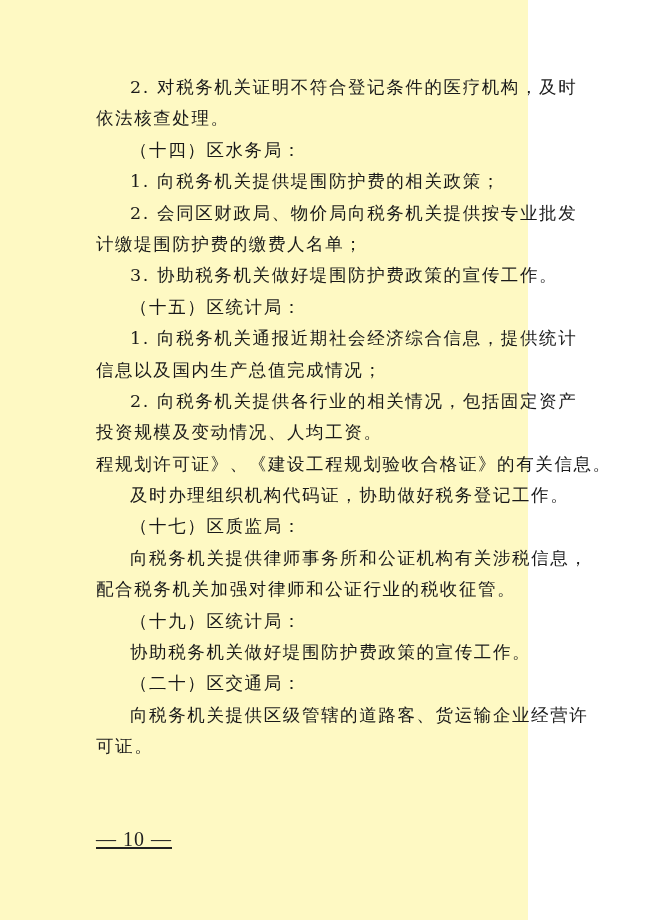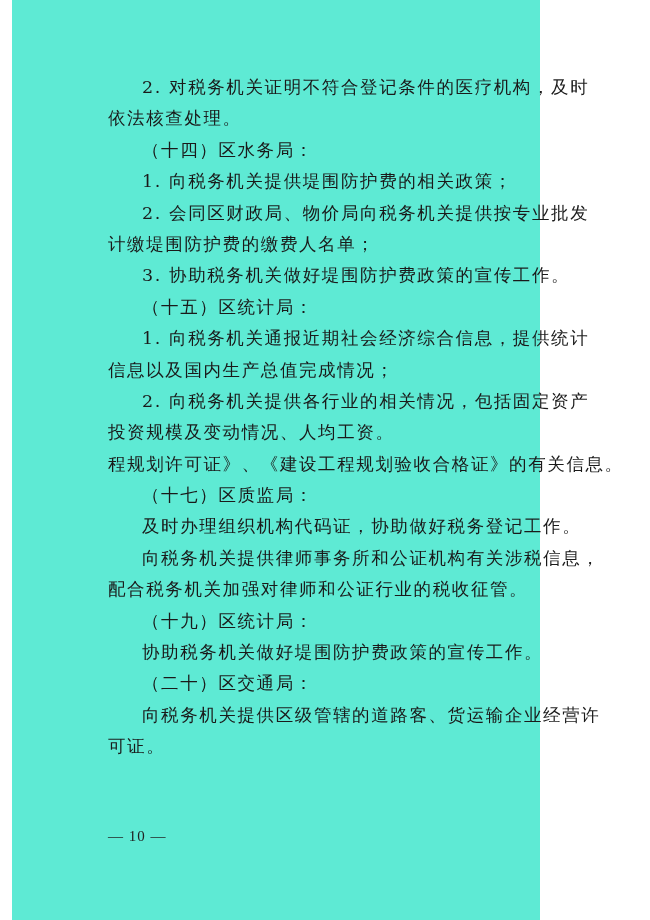--- a/index.html
+++ b/index.html
@@ -1,55 +1,56 @@
 <!DOCTYPE html>
 <html><head>
 <meta charset="utf-8">
 <style>
   html, body { margin: 0; padding: 0; background: #ffffff; }
   body { width: 650px; height: 920px; position: relative; overflow: hidden; }
   .page {
-    position: absolute; left: 12px; top: 0; width: 528px; height: 920px;
-    background: #5eead4; color: #1a1a1a;
+    position: absolute; left: 0; top: 0; width: 528px; height: 920px;
+    background: #fef9c3; color: #1a1a1a;
     font-family: "DejaVu Serif", "Liberation Serif", serif;
   }
   .content {
     position: absolute; left: 96px; top: 72px; width: 470px;
   }
   .line {
     height: 31.4px; line-height: 31.4px; font-size: 17.5px;
     white-space: nowrap; letter-spacing: 1.6px;
   }
   .indent { padding-left: 34px; }
   .page-number {
     position: absolute; left: 96px; top: 828px;
-    font-size: 15px; letter-spacing: 1px; color: #222;
+    font-size: 20px; letter-spacing: 1px; color: #222;
     font-family: "Liberation Serif", serif;
+    text-decoration: underline;
   }
 </style>
 </head>
 <body>
 
 <div class="page">
   <div class="content">
     <div class="line indent">2. 对税务机关证明不符合登记条件的医疗机构，及时</div>
     <div class="line">依法核查处理。</div>
     <div class="line indent">（十四）区水务局：</div>
     <div class="line indent">1. 向税务机关提供堤围防护费的相关政策；</div>
     <div class="line indent">2. 会同区财政局、物价局向税务机关提供按专业批发</div>
     <div class="line">计缴堤围防护费的缴费人名单；</div>
     <div class="line indent">3. 协助税务机关做好堤围防护费政策的宣传工作。</div>
     <div class="line indent">（十五）区统计局：</div>
     <div class="line indent">1. 向税务机关通报近期社会经济综合信息，提供统计</div>
     <div class="line">信息以及国内生产总值完成情况；</div>
     <div class="line indent">2. 向税务机关提供各行业的相关情况，包括固定资产</div>
     <div class="line">投资规模及变动情况、人均工资。</div>
     <div class="line">程规划许可证》、《建设工程规划验收合格证》的有关信息。</div>
+    <div class="line indent">及时办理组织机构代码证，协助做好税务登记工作。</div>
     <div class="line indent">（十七）区质监局：</div>
-    <div class="line indent">及时办理组织机构代码证，协助做好税务登记工作。</div>
     <div class="line indent">向税务机关提供律师事务所和公证机构有关涉税信息，</div>
     <div class="line">配合税务机关加强对律师和公证行业的税收征管。</div>
     <div class="line indent">（十九）区统计局：</div>
     <div class="line indent">协助税务机关做好堤围防护费政策的宣传工作。</div>
     <div class="line indent">（二十）区交通局：</div>
     <div class="line indent">向税务机关提供区级管辖的道路客、货运输企业经营许</div>
     <div class="line">可证。</div>
   </div>
   <div class="page-number">— 10 —</div>
 </div>

